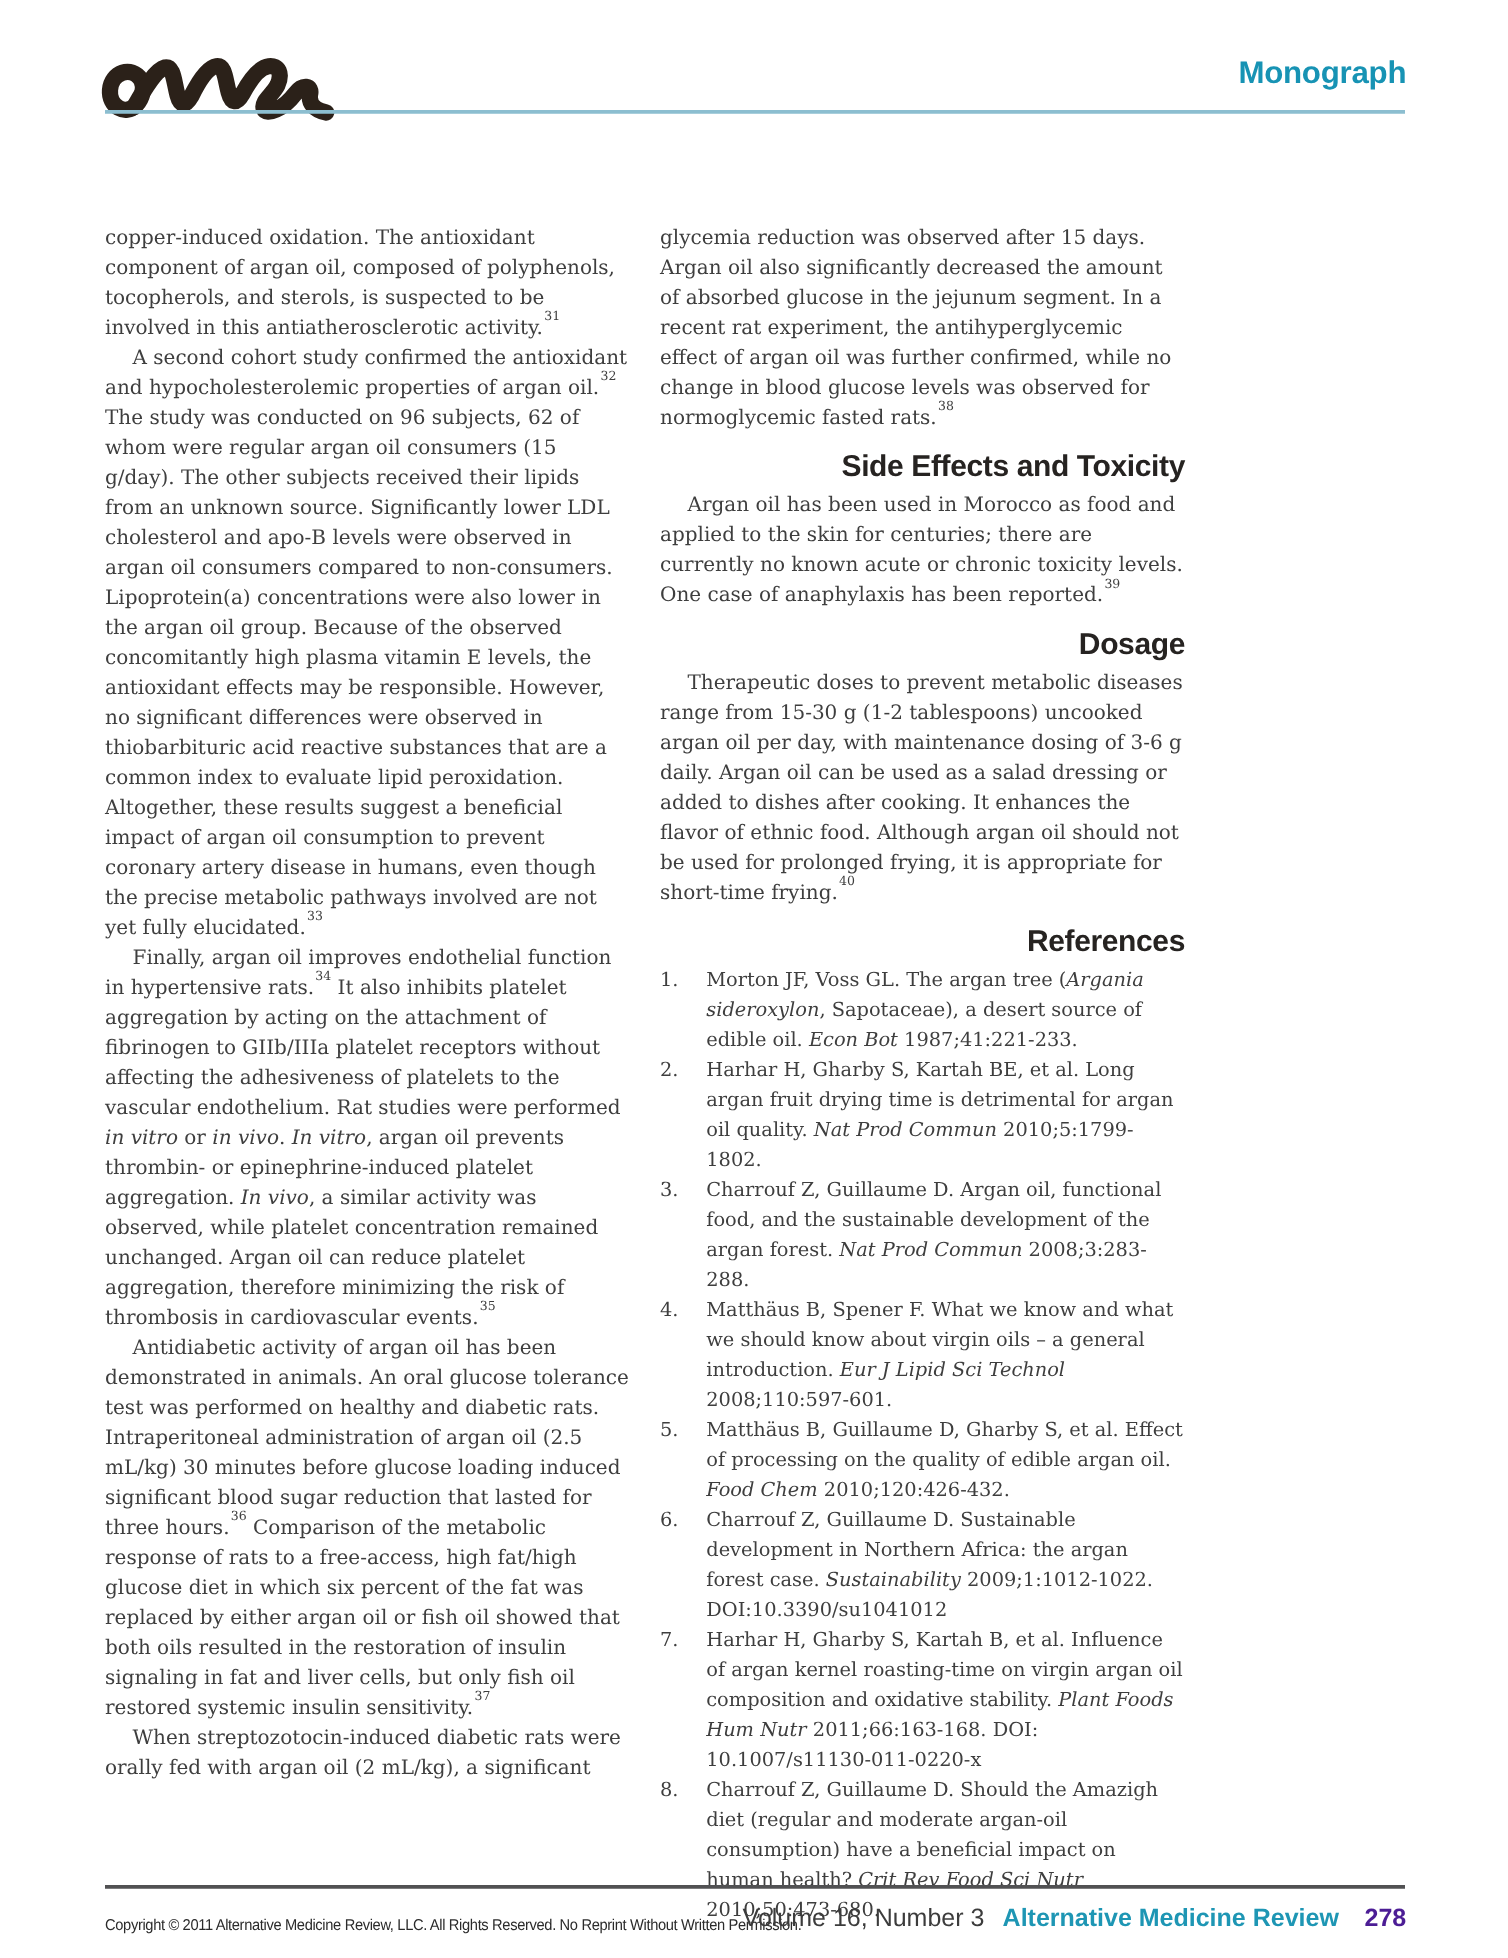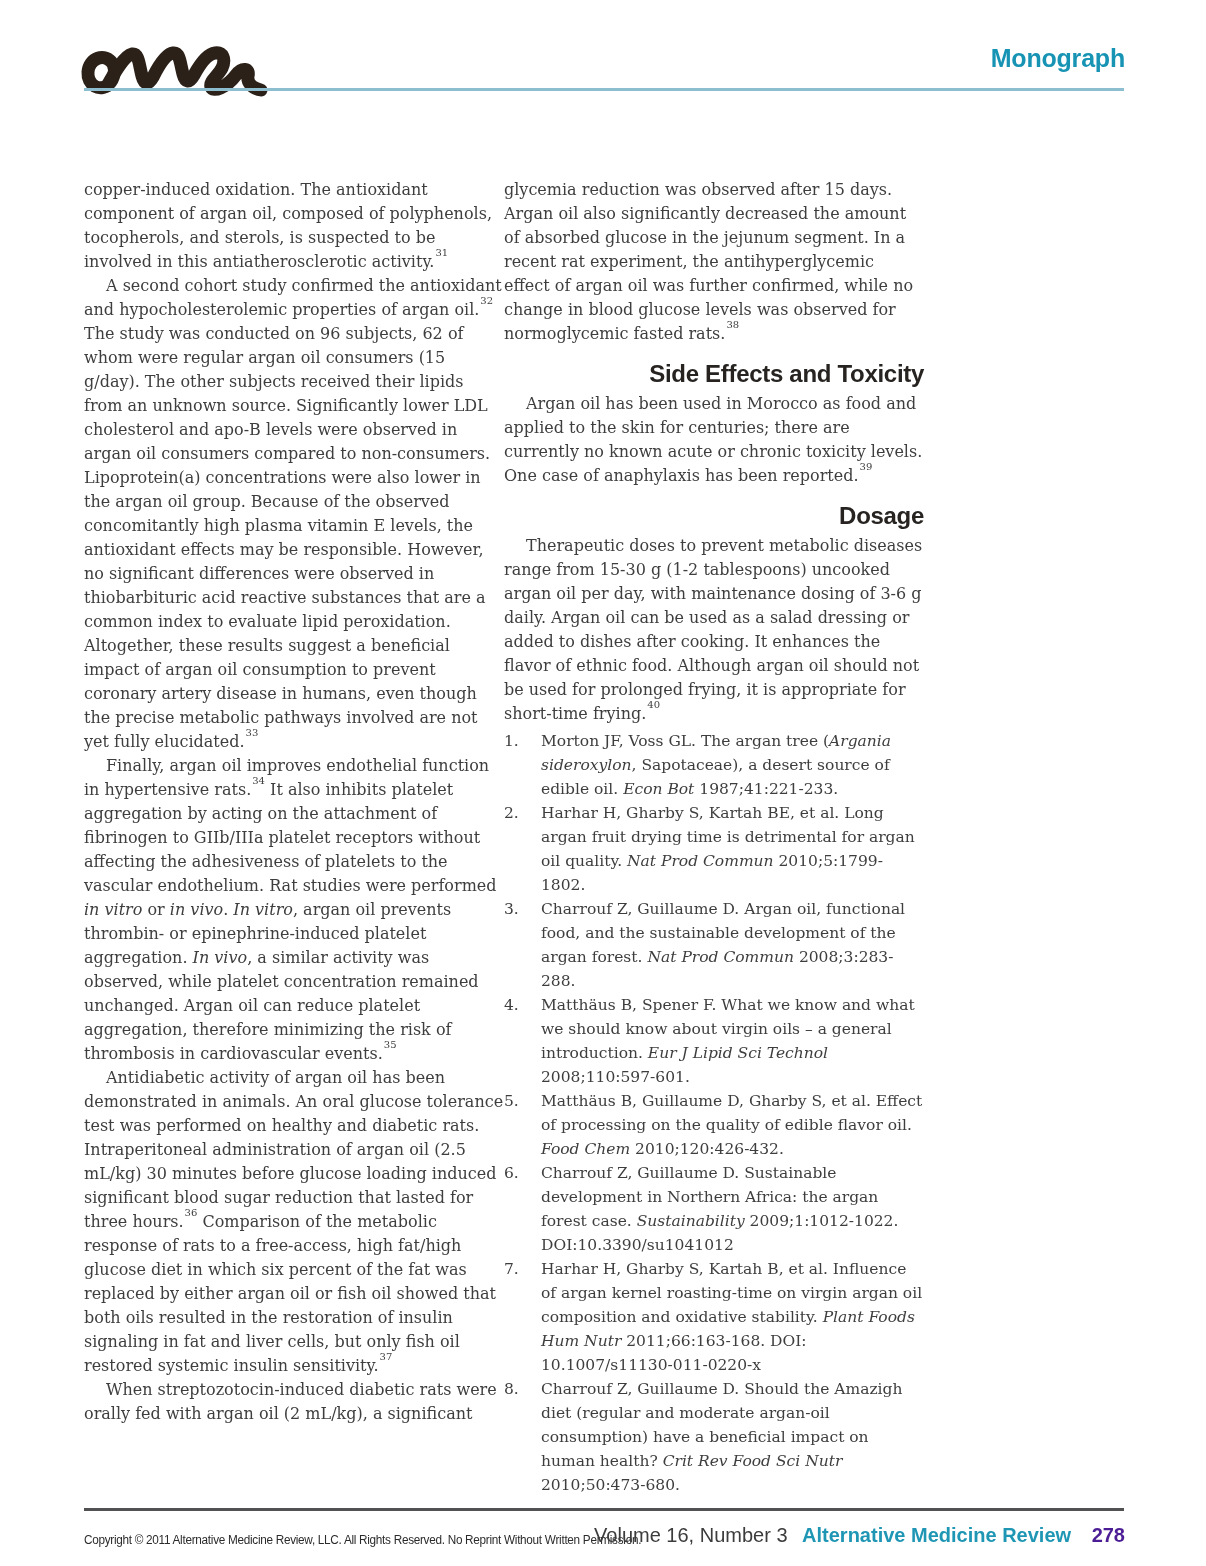--- a/index.html
+++ b/index.html
@@ -12,21 +12,21 @@
   
   .logo-svg { position:absolute; left:80px; top:26px; }
   .monograph-label {
     position:absolute; top:44px; right:81px;
     font-family:"Liberation Sans", sans-serif; font-weight:bold;
     font-size:25px; color:#1793b4; letter-spacing:-0.2px;
   }
   .header-rule { position:absolute; left:84px; top:88px; width:1040px; height:3px; background:#8cbed0; }
 
   
-  .body-columns { position:absolute; left:84px; top:178px; display:flex; }
+  .body-columns { position:absolute; left:84px; top:178px; display:flex; gap:24px; }
   .col { width:420px; }
   .col p { margin:0; font-size:16px; line-height:24px; }
   .col p.indent { text-indent:22px; }
   .h1 {
     font-family:"Liberation Sans", sans-serif; font-weight:bold; font-size:24px;
     color:#262321; margin:14px 0 4px; letter-spacing:-0.3px;text-align:right;
   }
   .h2 {
     font-family:"Liberation Sans", sans-serif; font-weight:bold; font-size:21px;
     color:#262321; margin:16px 0 4px; letter-spacing:-0.5px;
@@ -85,40 +85,41 @@
         <p class="indent"><span>Finally, argan oil improves endothelial function in hypertensive rats.</span><sup class="fn">34</sup><span> It also inhibits platelet aggregation by acting on the attachment of fibrinogen to GIIb/IIIa platelet receptors without affecting the adhesiveness of platelets to the vascular endothelium. Rat studies were performed </span><em>in vitro</em><span> or </span><em>in vivo</em><span>. </span><em>In vitro</em><span>, argan oil prevents thrombin- or epinephrine-induced platelet aggregation. </span><em>In vivo</em><span>, a similar activity was observed, while platelet concentration remained unchanged. Argan oil can reduce platelet aggregation, therefore minimizing the risk of thrombosis in cardiovascular events.</span><sup class="fn">35</sup></p>
         <p class="indent"><span>Antidiabetic activity of argan oil has been demonstrated in animals. An oral glucose tolerance test was performed on healthy and diabetic rats. Intraperitoneal administration of argan oil (2.5 mL/kg) 30 minutes before glucose loading induced significant blood sugar reduction that lasted for three hours.</span><sup class="fn">36</sup><span> Comparison of the metabolic response of rats to a free-access, high fat/high glucose diet in which six percent of the fat was replaced by either argan oil or fish oil showed that both oils resulted in the restoration of insulin signaling in fat and liver cells, but only fish oil restored systemic insulin sensitivity.</span><sup class="fn">37</sup></p>
         <p class="indent"><span>When streptozotocin-induced diabetic rats were orally fed with argan oil (2 mL/kg), a significant</span></p>
       </div>
     <div class="col">
         <p><span>glycemia reduction was observed after 15 days. Argan oil also significantly decreased the amount of absorbed glucose in the jejunum segment. In a recent rat experiment, the antihyperglycemic effect of argan oil was further confirmed, while no change in blood glucose levels was observed for normoglycemic fasted rats.</span><sup class="fn">38</sup></p>
         <div class="h1">Side Effects and Toxicity</div>
         <p class="indent"><span>Argan oil has been used in Morocco as food and applied to the skin for centuries; there are currently no known acute or chronic toxicity levels. One case of anaphylaxis has been reported.</span><sup class="fn">39</sup></p>
         <div class="h1">Dosage</div>
         <p class="indent"><span>Therapeutic doses to prevent metabolic diseases range from 15-30 g (1-2 tablespoons) uncooked argan oil per day, with maintenance dosing of 3-6 g daily. Argan oil can be used as a salad dressing or added to dishes after cooking. It enhances the flavor of ethnic food. Although argan oil should not be used for prolonged frying, it is appropriate for short-time frying.</span><sup class="fn">40</sup></p>
+        <div class="h1">References</div>
         <div class="refs">
           <div class="ref">
             <div class="ref-num">1.</div>
             <div class="ref-body"><span>Morton JF, Voss GL. The argan tree (</span><em>Argania sideroxylon</em><span>, Sapotaceae), a desert source of edible oil. </span><em>Econ Bot</em><span> 1987;41:221-233.</span></div>
           </div>
           <div class="ref">
             <div class="ref-num">2.</div>
             <div class="ref-body"><span>Harhar H, Gharby S, Kartah BE, et al. Long argan fruit drying time is detrimental for argan oil quality. </span><em>Nat Prod Commun</em><span> 2010;5:1799-1802.</span></div>
           </div>
           <div class="ref">
             <div class="ref-num">3.</div>
             <div class="ref-body"><span>Charrouf Z, Guillaume D. Argan oil, functional food, and the sustainable development of the argan forest. </span><em>Nat Prod Commun</em><span> 2008;3:283-288.</span></div>
           </div>
           <div class="ref">
             <div class="ref-num">4.</div>
             <div class="ref-body"><span>Matthäus B, Spener F. What we know and what we should know about virgin oils – a general introduction. </span><em>Eur J Lipid Sci Technol</em><span> 2008;110:597-601.</span></div>
           </div>
           <div class="ref">
             <div class="ref-num">5.</div>
-            <div class="ref-body"><span>Matthäus B, Guillaume D, Gharby S, et al. Effect of processing on the quality of edible flavor oil. </span><em>Food Chem</em><span> 2010;120:426-432.</span></div>
+            <div class="ref-body"><span>Matthäus B, Guillaume D, Gharby S, et al. Effect of processing on the quality of edible argan oil. </span><em>Food Chem</em><span> 2010;120:426-432.</span></div>
           </div>
           <div class="ref">
             <div class="ref-num">6.</div>
             <div class="ref-body"><span>Charrouf Z, Guillaume D. Sustainable development in Northern Africa: the argan forest case. </span><em>Sustainability</em><span> 2009;1:1012-1022. DOI:10.3390/su1041012</span></div>
           </div>
           <div class="ref">
             <div class="ref-num">7.</div>
             <div class="ref-body"><span>Harhar H, Gharby S, Kartah B, et al. Influence of argan kernel roasting-time on virgin argan oil composition and oxidative stability. </span><em>Plant Foods Hum Nutr</em><span> 2011;66:163-168. DOI: 10.1007/s11130-011-0220-x</span></div>
           </div>
           <div class="ref">

